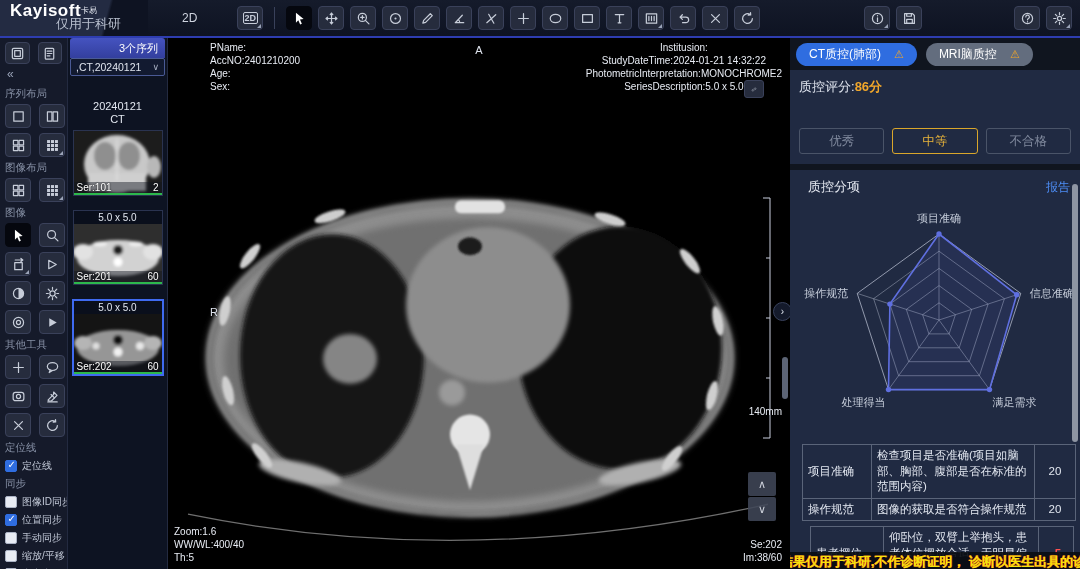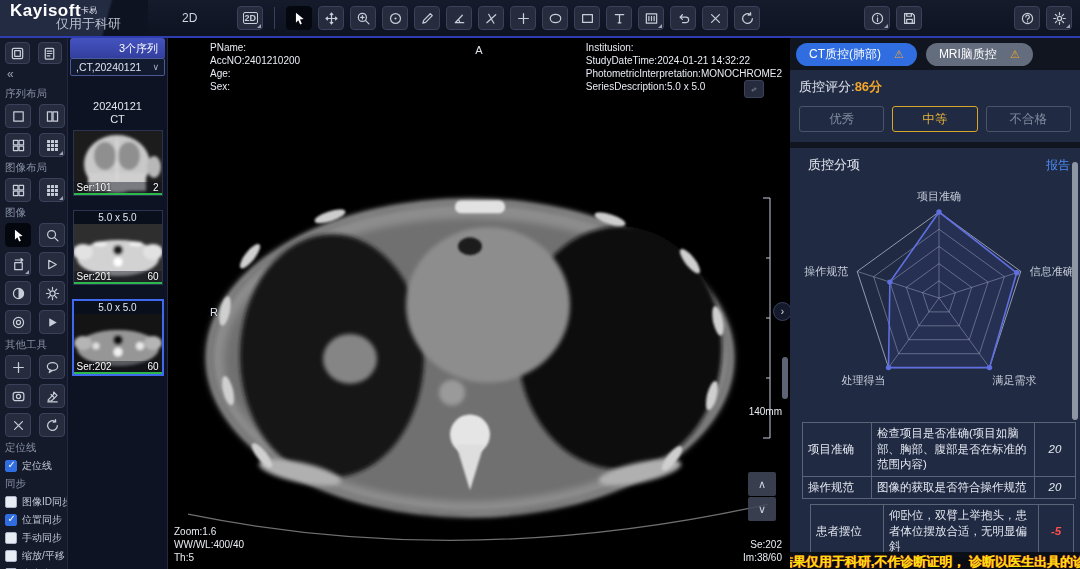--- a/index.html
+++ b/index.html
@@ -52,21 +52,21 @@
   .thumb-header{font-size:10px;color:#e2e7f0;text-align:center;background:#0a0f1c;padding:1px 0;}
   .thumb-img{display:block;width:100%;}
   .thumb-foot{position:absolute;left:0;right:0;bottom:2px;display:flex;justify-content:space-between;
               font-size:10px;color:#fff;padding:0 3px;text-shadow:0 0 2px #000;background:rgba(16,20,30,.45);}
   .thumb-bar{height:2px;background:#2db84d;}
   
   .viewport{flex:1;position:relative;background:#000;min-width:0;overflow:hidden;}
   .ct-img{position:absolute;inset:0;}
   .ovl{position:absolute;font-size:10px;line-height:13px;color:#e8ecf4;text-shadow:0 0 2px #000;z-index:3;}
   .ovl-tl{left:6px;top:3px;margin-left:36px;}
-  .ovl-tr{right:8px;top:3px;text-align:left;margin-left:28px;}
+  .ovl-tr{right:8px;top:3px;text-align:center;margin-left:28px;}
   .ovl-bl{left:6px;bottom:5px;}
   .ovl-br{right:8px;bottom:5px;text-align:right;}
   .marker{position:absolute;font-size:11px;color:#dfe4ee;text-shadow:0 0 2px #000;z-index:3;}
   .link-btn{position:absolute;right:26px;top:42px;width:20px;height:18px;background:#262c3d;border:1px solid #3a415a;
             border-radius:3px;color:#c7cdd9;display:flex;align-items:center;justify-content:center;z-index:4;cursor:pointer;}
   .ruler{position:absolute;right:18px;top:158px;z-index:3;}
   .ruler-label{position:absolute;right:8px;top:368px;font-size:10px;color:#e8ecf4;z-index:3;}
   .stepper{position:absolute;right:14px;top:434px;width:28px;z-index:4;display:flex;flex-direction:column;gap:1px;}
   .stepper button{height:24px;background:rgba(64,71,88,.88);border:none;color:#cfd3dc;font-size:11px;cursor:pointer;border-radius:2px;padding:0;}
   .vp-scroll{position:absolute;right:2px;top:319px;width:6px;height:42px;background:#5c6475;border-radius:3px;z-index:4;cursor:pointer;}
@@ -78,31 +78,31 @@
   .pill{border-radius:12px;font-size:12px;color:#fff;padding:3px 13px;display:flex;align-items:center;gap:13px;cursor:pointer;border:none;}
   .pill .warn{color:#f0a62a;font-size:11px;}
   .pill-active{background:#2f6de0;}
   .pill-inactive{background:#636d7e;}
   .rp-section{background:#202a42;margin:0 0 6px;}
   .score-section{padding:8px 9px 10px;}
   .score-line{font-size:13px;margin-bottom:10px;}
   .score-val{color:#f0a62a;font-weight:bold;}
   .grades{display:flex;gap:8px;}
   .grade-btn{flex:1;height:26px;background:transparent;border:1px solid #4a5468;border-radius:3px;
-             color:#808a9e;font-size:12.5px;cursor:pointer;}
+             color:#808a9e;font-size:12.5px;cursor:pointer;margin-top:22px;}
   .grade-btn.selected{border-color:#d9a62b;color:#e8b43a;}
   .qc-section{flex:1;min-height:0;overflow:hidden;position:relative;margin-bottom:12px;padding-left:8px;}
   .qc-head{display:flex;justify-content:space-between;align-items:center;padding:8px 10px 4px;}
   .qc-title{font-size:13px;color:#e6eaf2;}
   .report-link{font-size:12px;color:#4d8df5;cursor:pointer;}
   .radar-wrap{display:flex;justify-content:center;padding:2px 0 4px;}
   table.qc{border-collapse:collapse;width:calc(100% - 8px);margin:2px 4px 0;font-size:11.5px;color:#e2e7f0;}
   table.qc td{border:1px solid #5a6479;padding:3px 5px;line-height:1.35;vertical-align:middle;}
   td.c-name{width:58px;white-space:nowrap;}
-  td.c-score{width:30px;text-align:center;font-style:italic;}
+  td.c-score{width:30px;text-align:center;}
   .sub-wrap{margin:5px 6px 0 12px;}
   table.qc.sub{width:100%;margin:0;}
   table.qc.sub td.c-name{width:62px;}
   table.qc.sub td.c-score{width:24px;}
   .score-red{color:#ff5050;font-weight:bold;}
   .rp-scrollbar{position:absolute;right:2px;top:14px;width:6px;height:258px;background:#8e95a3;border-radius:3px;z-index:6;cursor:pointer;}
   .marquee{position:absolute;left:0;right:0;bottom:0;height:17px;background:rgba(10,13,20,.92);overflow:hidden;z-index:7;}
   .marquee span{display:inline-block;white-space:nowrap;font-size:13px;font-weight:bold;color:#f4e40c;
                 margin-left:-10px;text-shadow:0.7px 0 0 #d8401e,-0.7px 0 0 #d8401e;line-height:17px;}
 </style>

